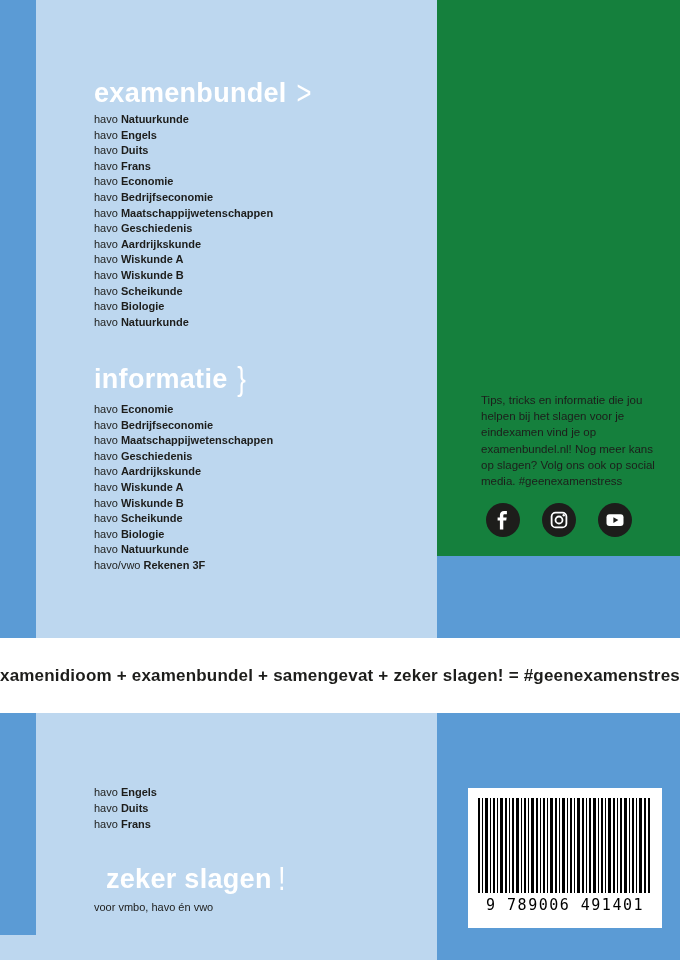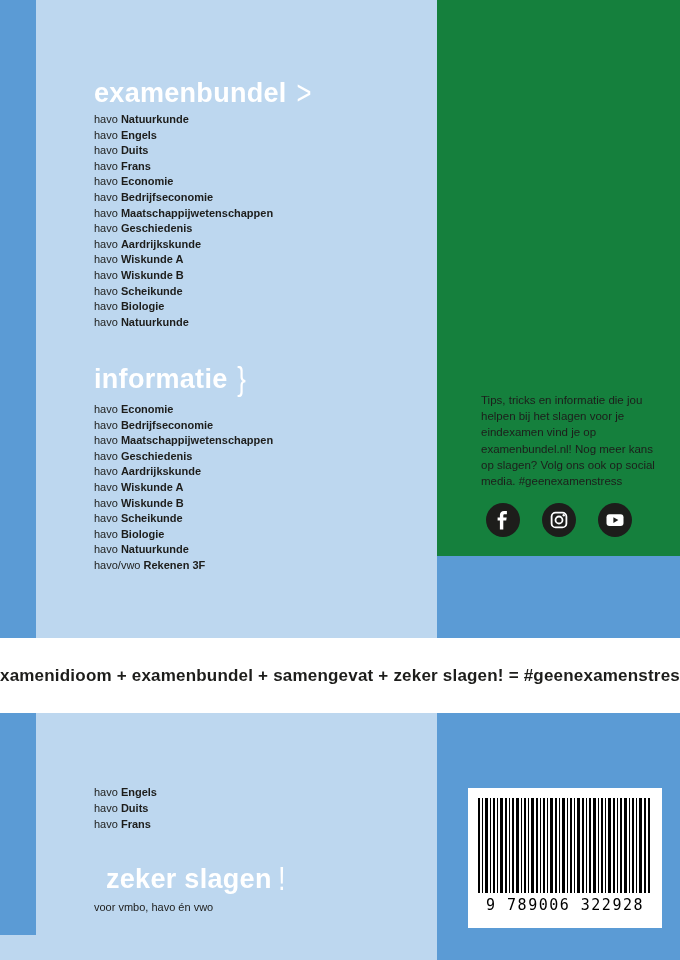--- a/index.html
+++ b/index.html
@@ -199,16 +199,16 @@
           <rect x="142" y="0" width="2" height="95"></rect>
           <rect x="146" y="0" width="3" height="95"></rect>
         <rect x="151" y="0" width="1" height="95"></rect>
           <rect x="154" y="0" width="2" height="95"></rect>
           <rect x="158" y="0" width="1" height="95"></rect>
         <rect x="161" y="0" width="3" height="95"></rect>
           <rect x="166" y="0" width="2" height="95"></rect>
           <rect x="170" y="0" width="2" height="95"></rect>
       </g>
     </svg>
-    <div class="barcode-number">9 789006 322928</div>
+    <div class="barcode-number">9 789006 491401</div>
   </div>
 
 </div>
 
 </body></html>

